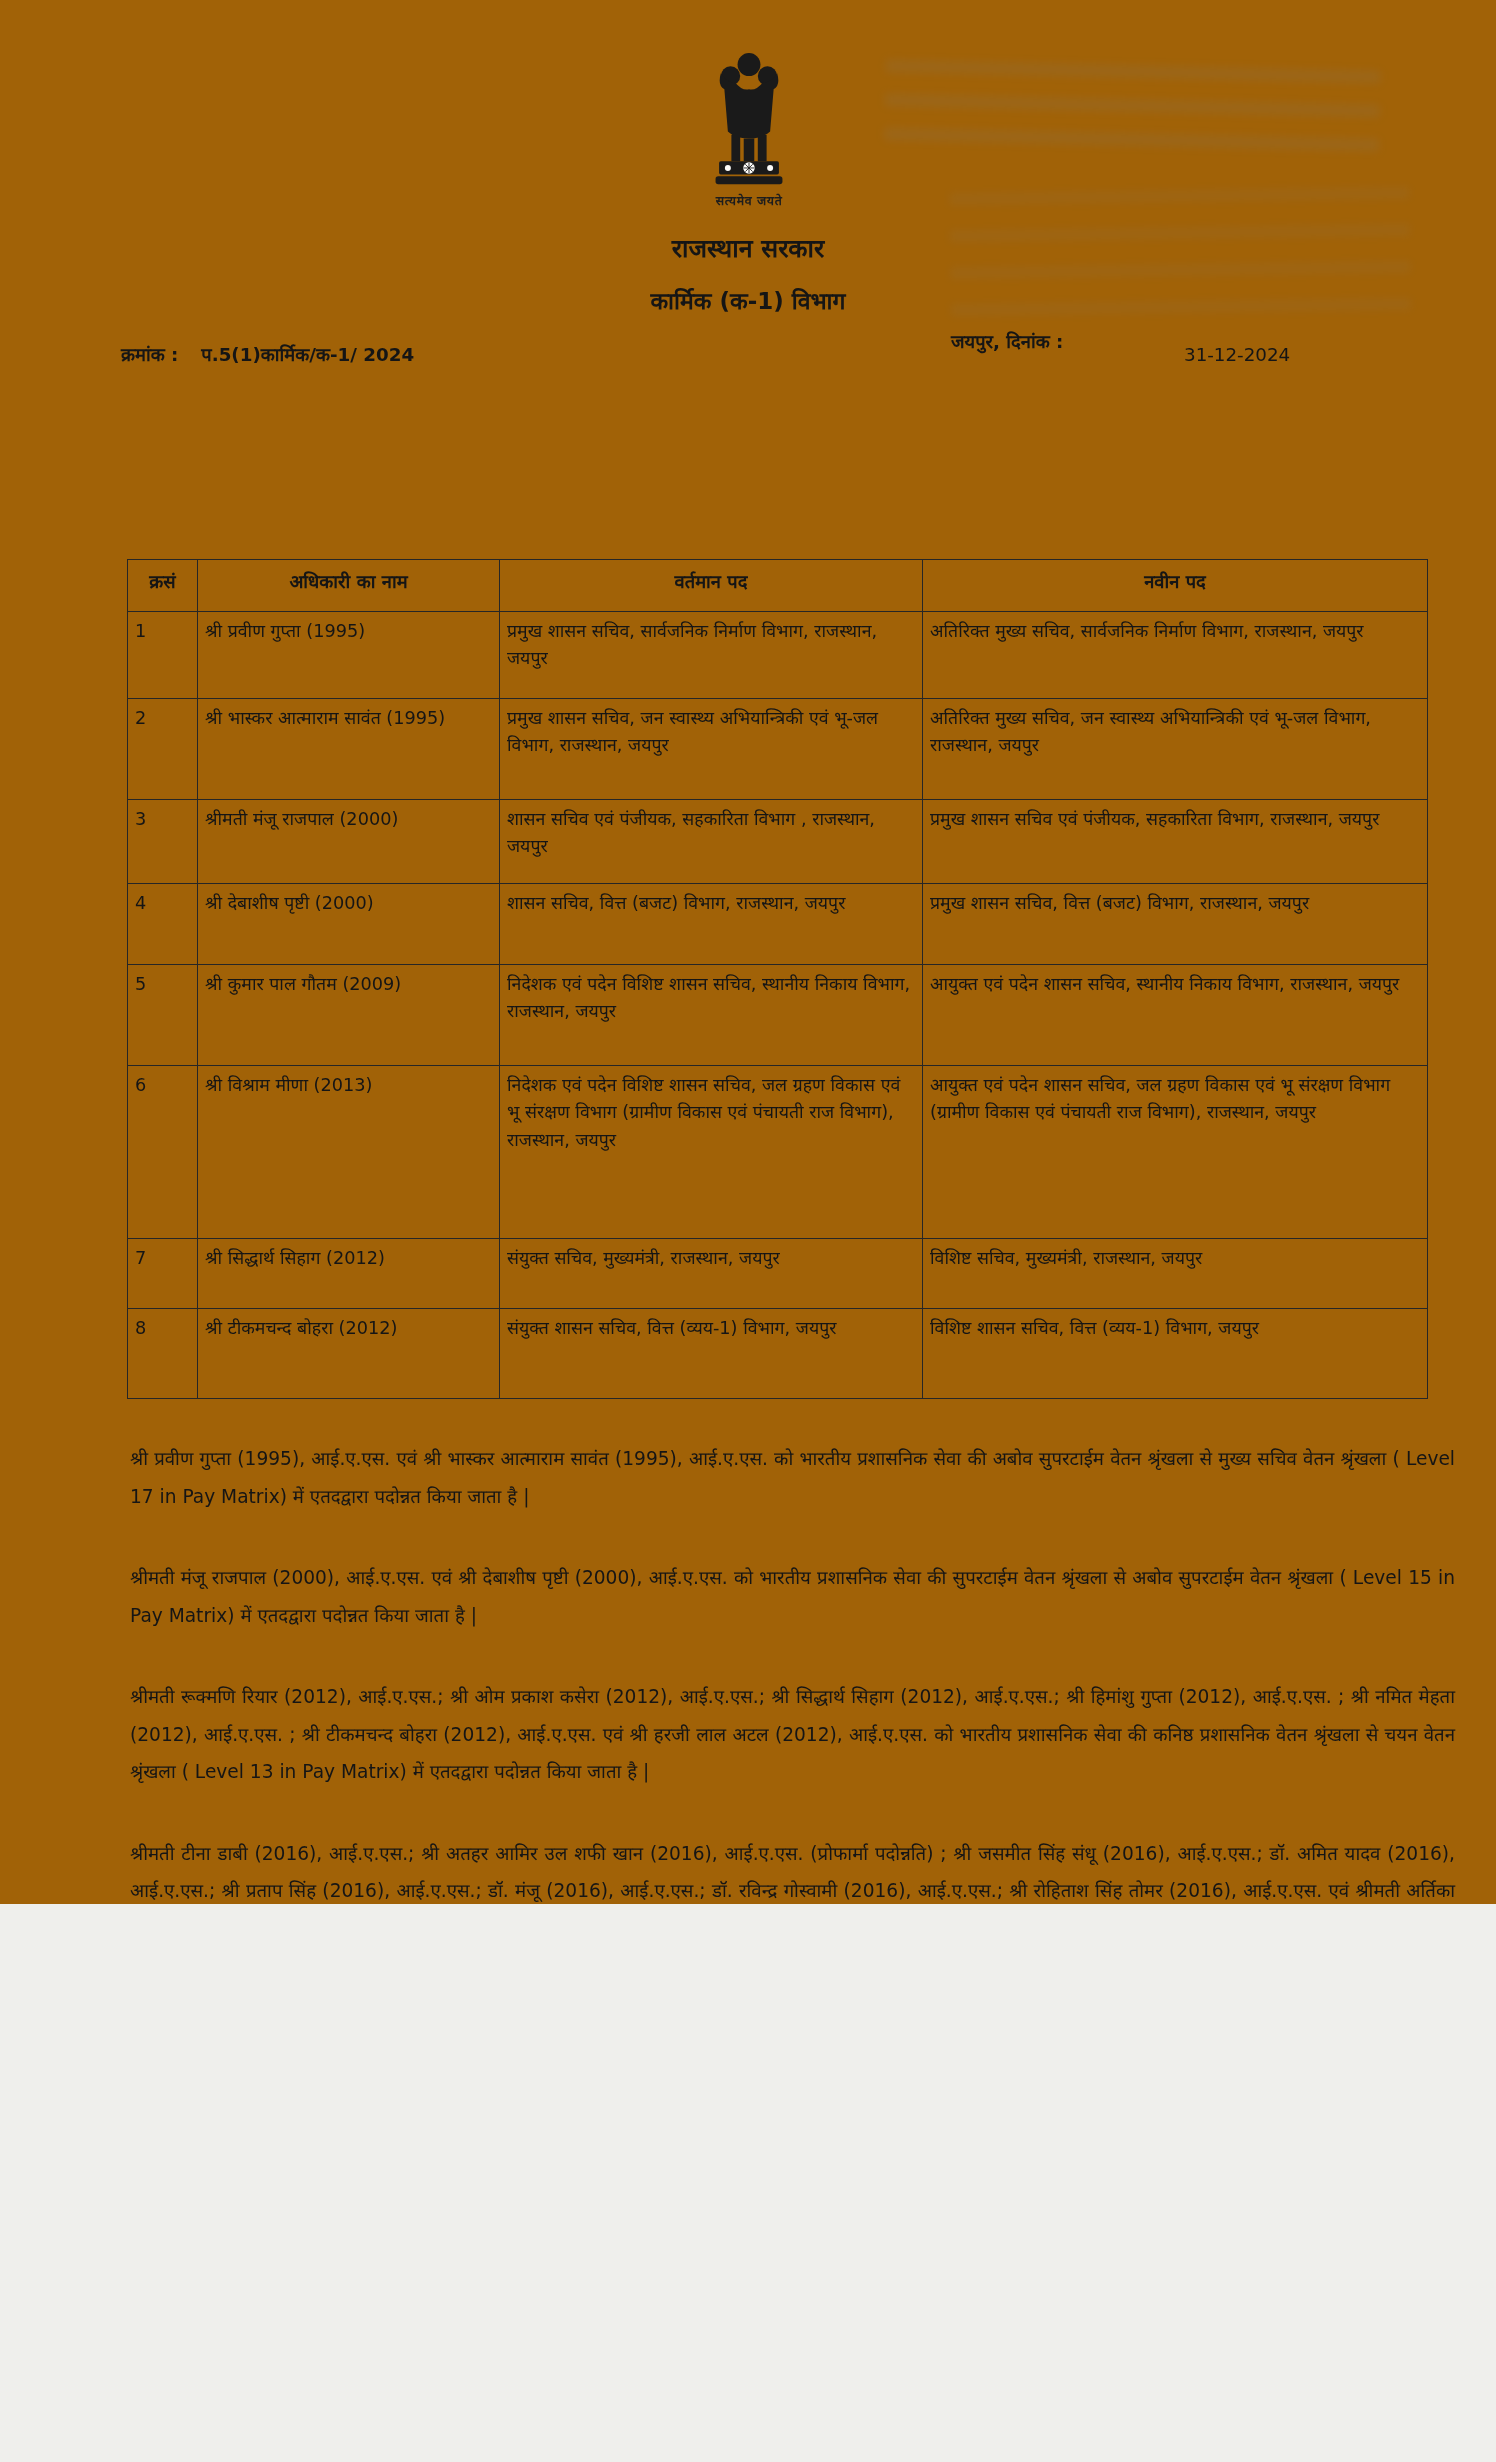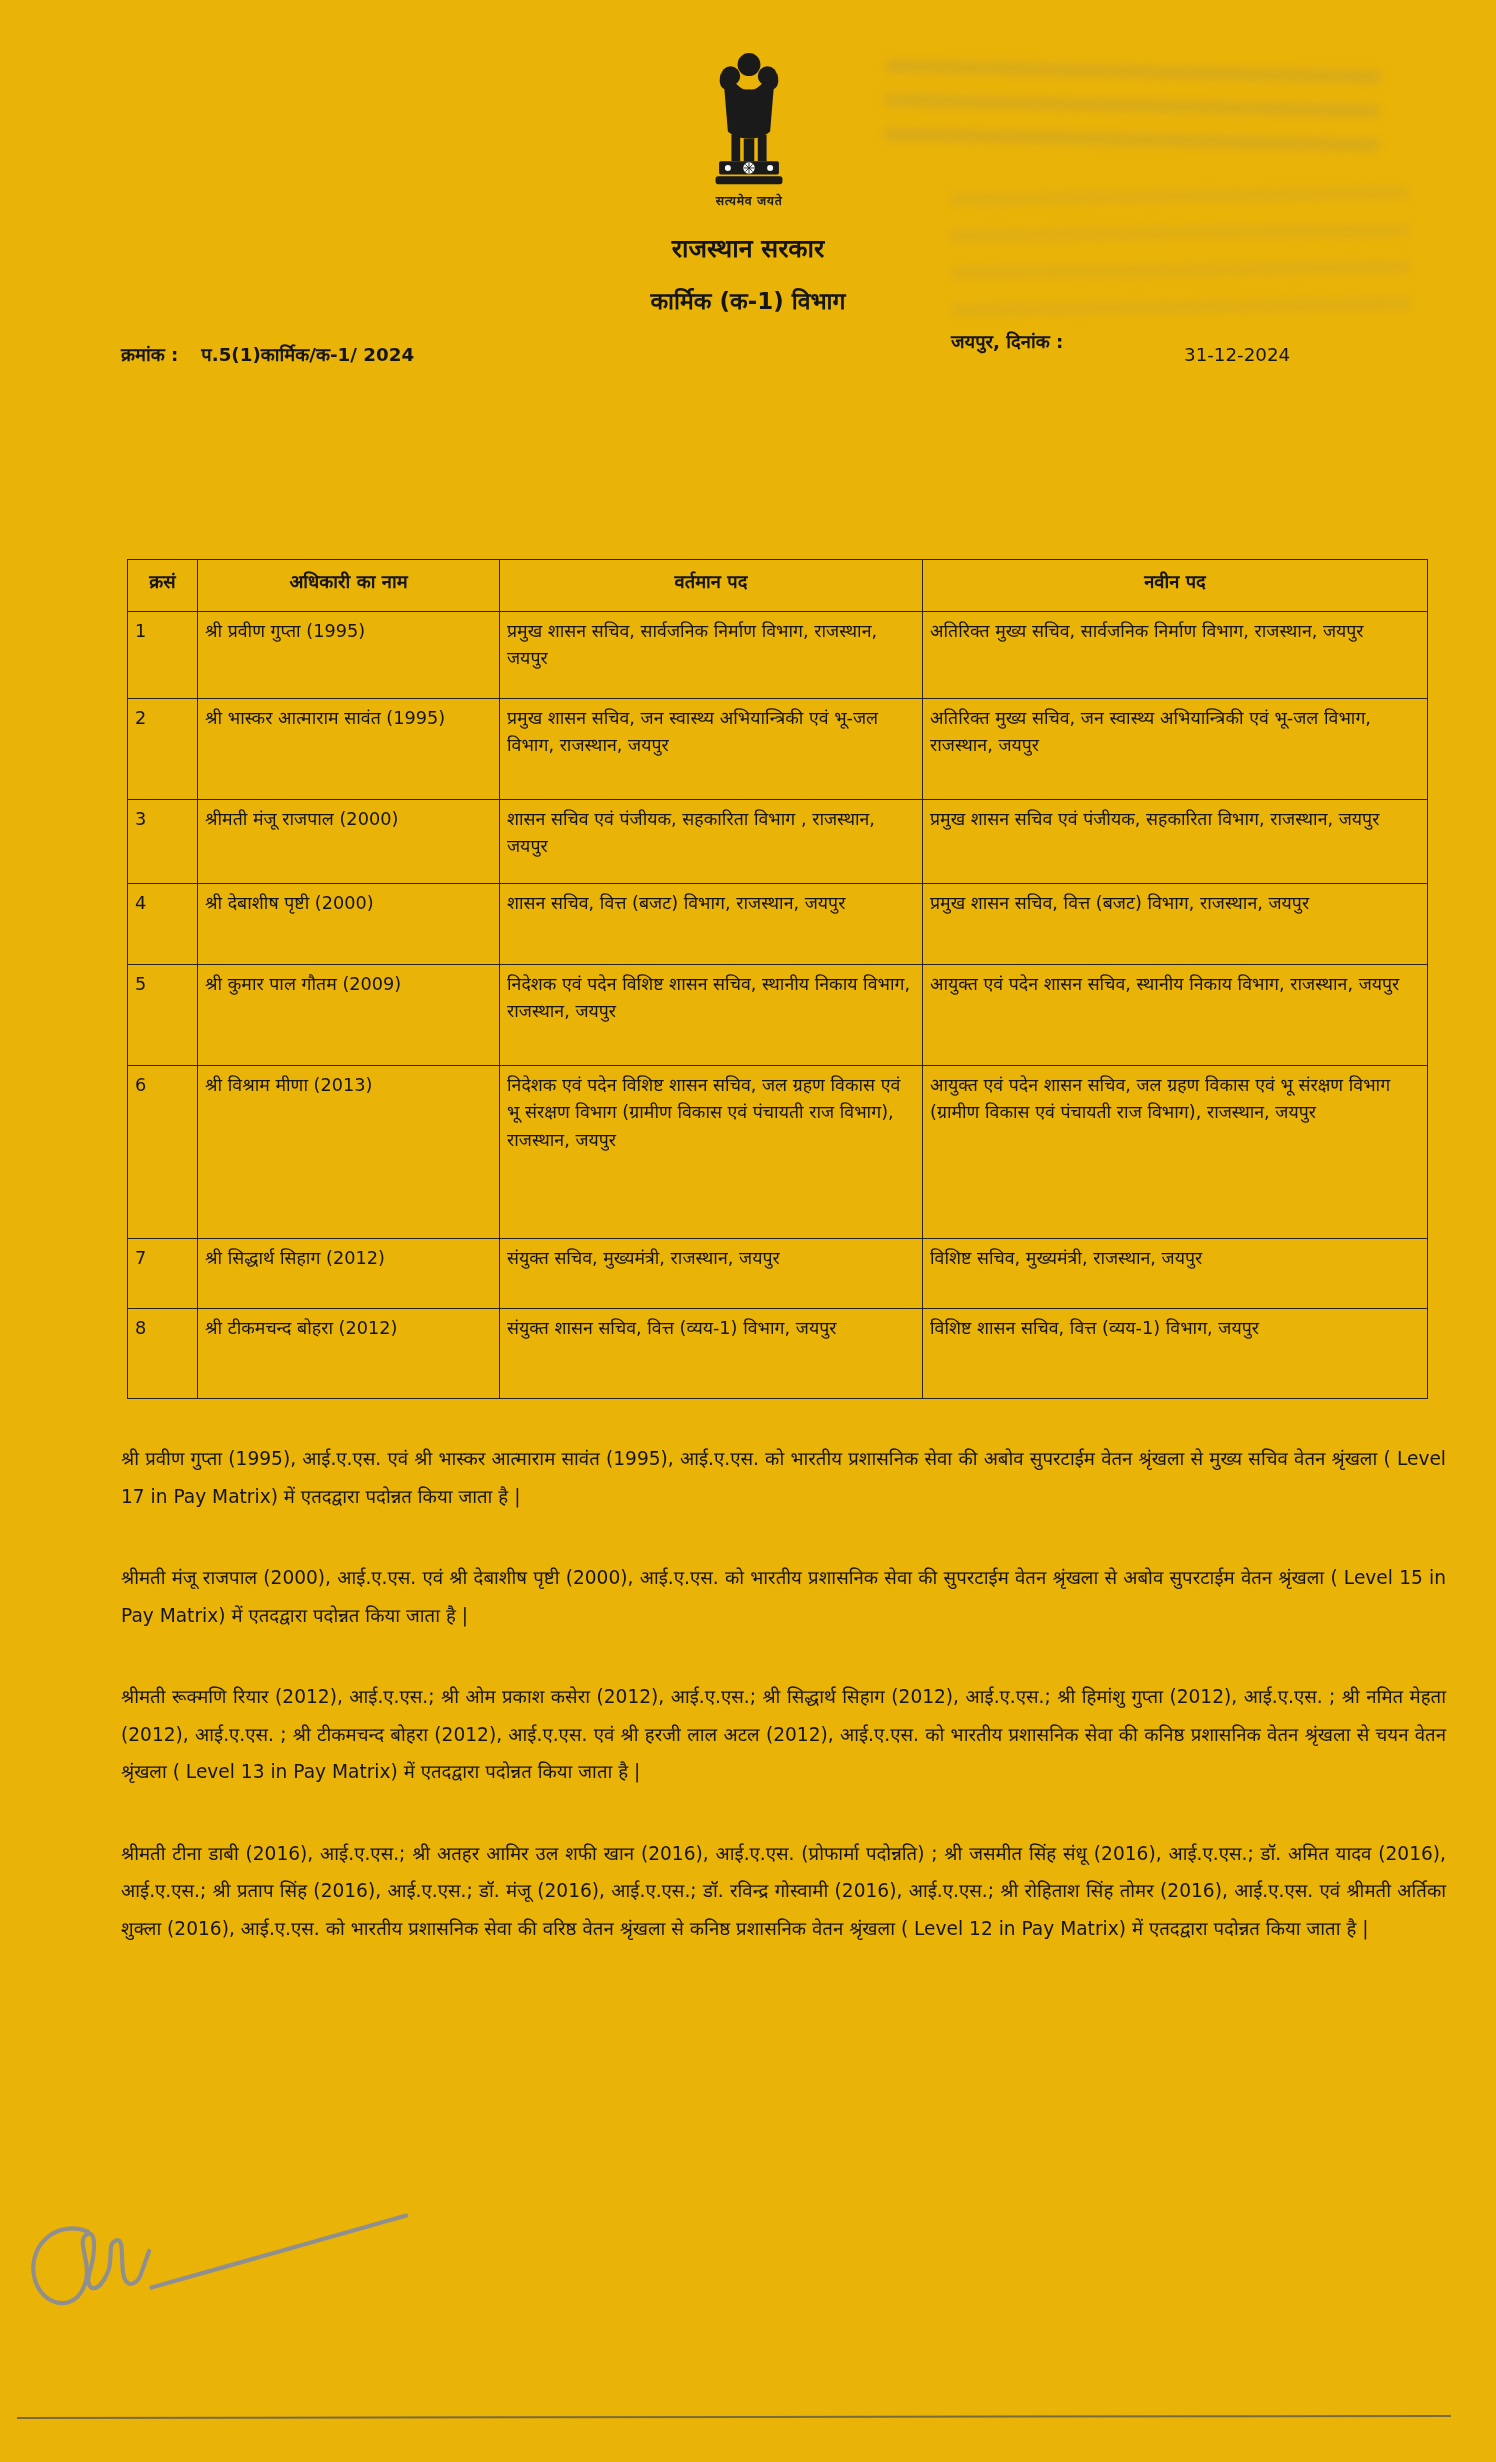--- a/index.html
+++ b/index.html
@@ -1,19 +1,19 @@
 <!DOCTYPE html>
 <html lang="hi" style="font-size:9.4px"><head>
 <meta charset="utf-8">
 <style>
   html,body{margin:0;padding:0;background:#efefec;}
   .page{
     position:relative;
-    width:1496px;height:2462px;
-    background:#eab308;
+    width:1496px;height:1904px;
+    background:#a16207;
     font-family:"DejaVu Sans","Liberation Sans",sans-serif;
     color:#151515;
     overflow:hidden;
   }
   
   .emblem{
     position:absolute;left:693px;top:50px;width:112px;
     text-align:center;
   }
   .emblem svg{display:block;margin:0 auto;}
@@ -63,21 +63,21 @@
     font-size:18.3px;font-weight:700;text-align:center;padding-top:8.3px;
   }
   .col-sno{width:70px;} .col-name{width:302px;}
   .col-cur{width:423px;} .col-new{width:505px;}
   tr.rh-head{height:52px;}
   tr.rh-1{height:87px;} tr.rh-2{height:101px;} tr.rh-3{height:84px;}
   tr.rh-4{height:81px;} tr.rh-5{height:101px;} tr.rh-6{height:173px;}
   tr.rh-7{height:70px;} tr.rh-8{height:90px;}
   
   .paragraphs{
-    position:absolute;left:121px;top:1440px;width:1325px;
+    position:absolute;left:130px;top:1440px;width:1325px;
     font-size:18.6px;font-weight:500;line-height:2.02;text-align:justify;
   }
   .paragraphs p{margin:0 0 44px 0;}
   .paragraphs p:last-child{margin-bottom:0;}
   
   .signature{position:absolute;left:16.5px;top:2199px;}
   .bottom-rule{
     position:absolute;left:16.5px;top:2416px;width:1434px;height:2.4px;
     background:#4d4d4d;opacity:.72;transform:rotate(-.08deg);
   }

